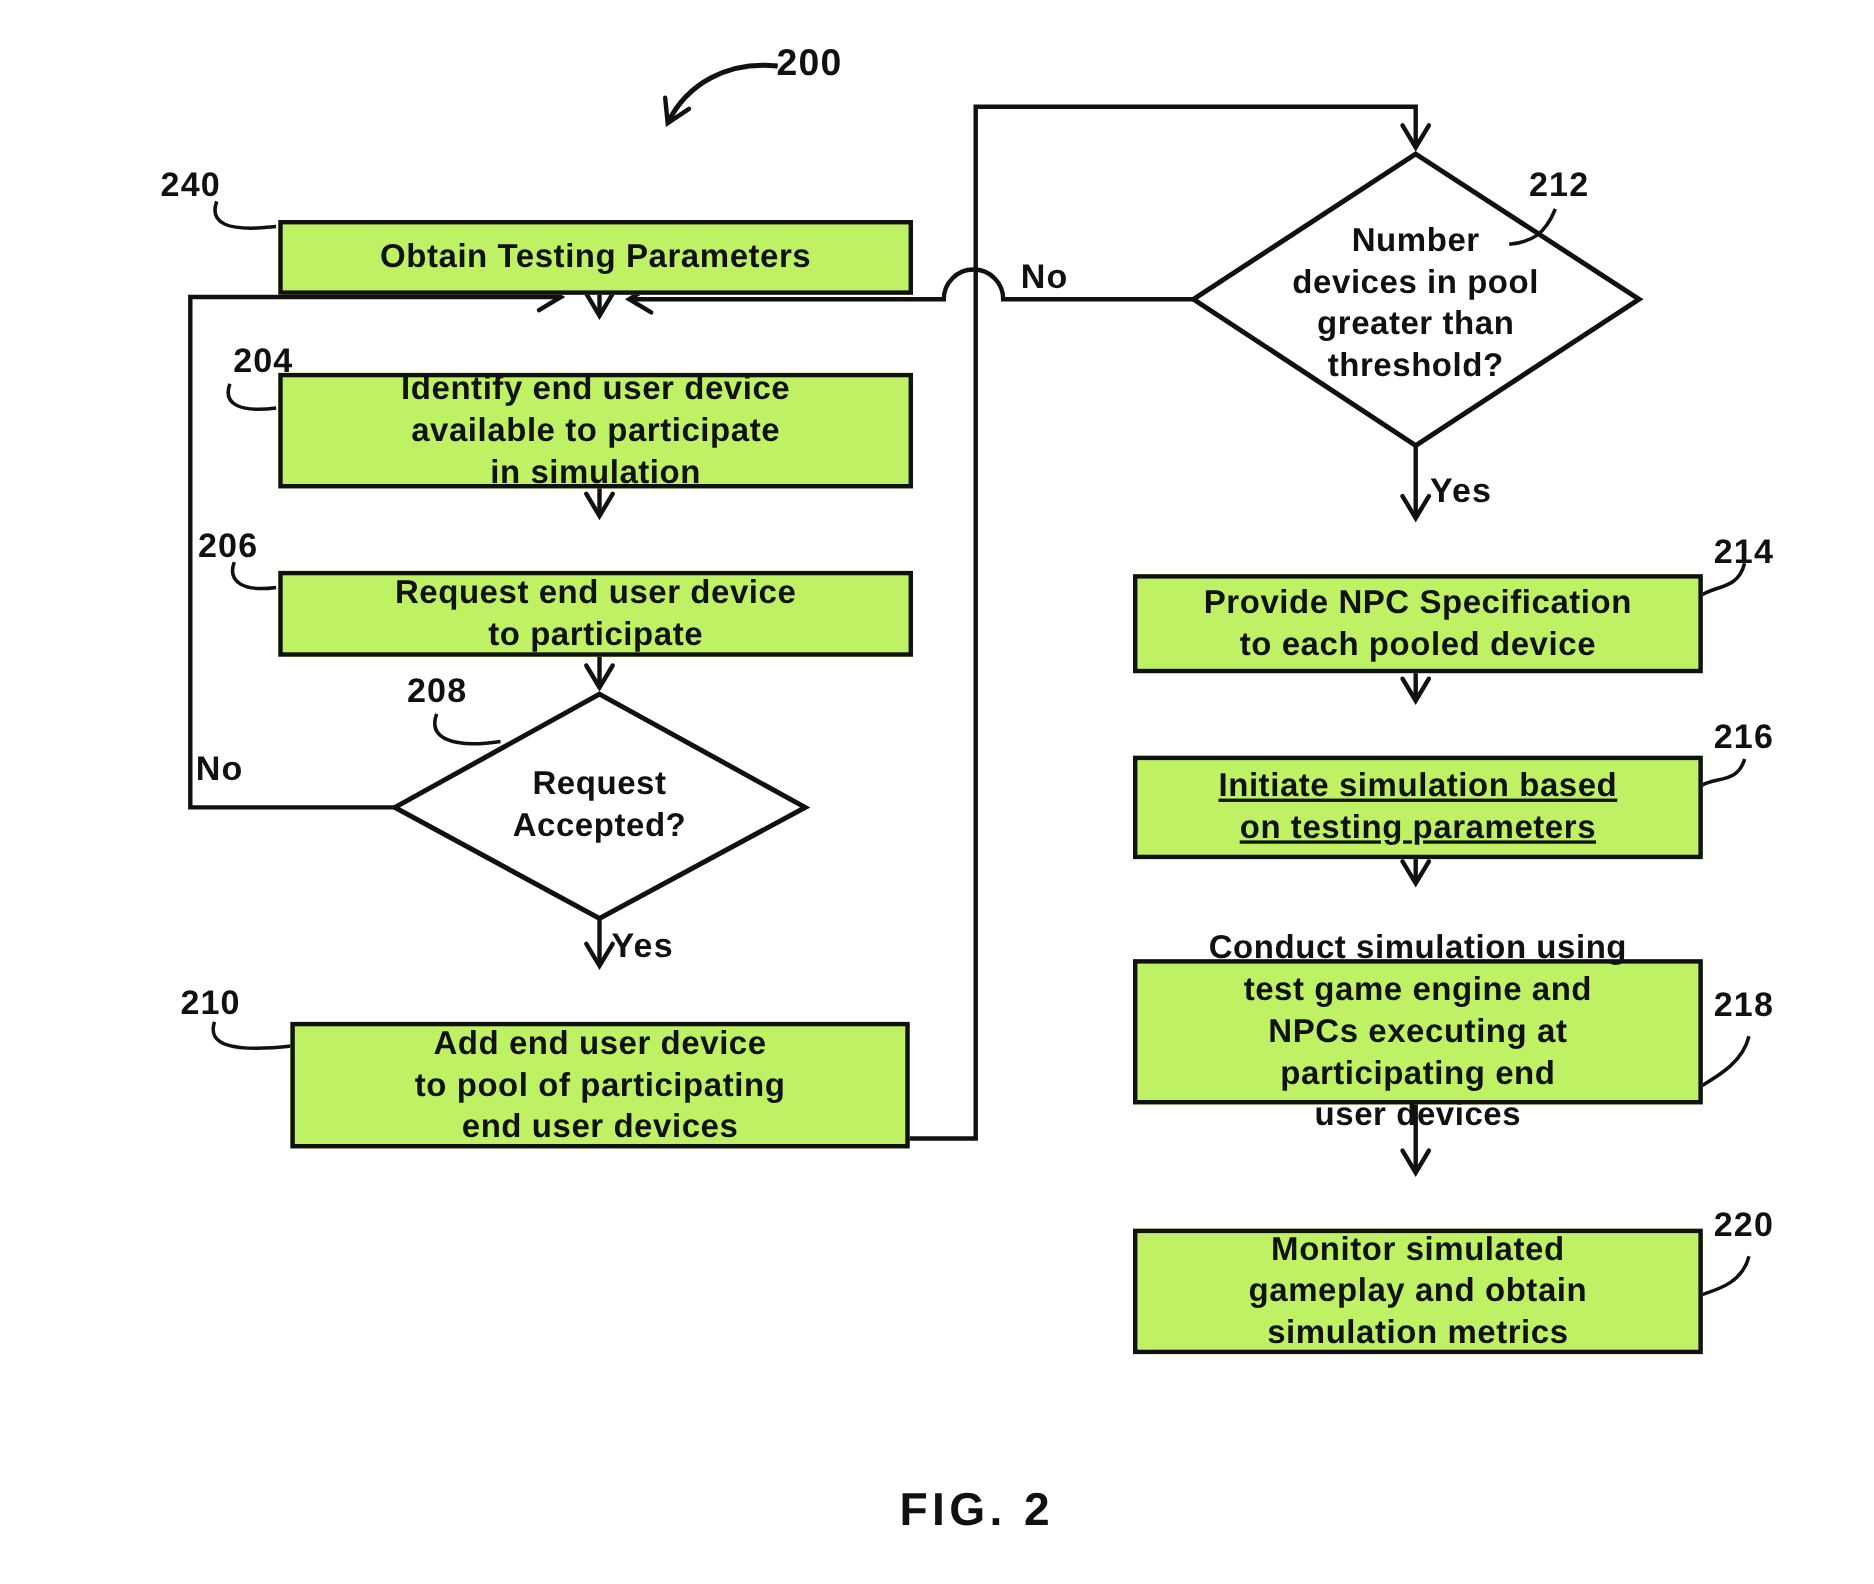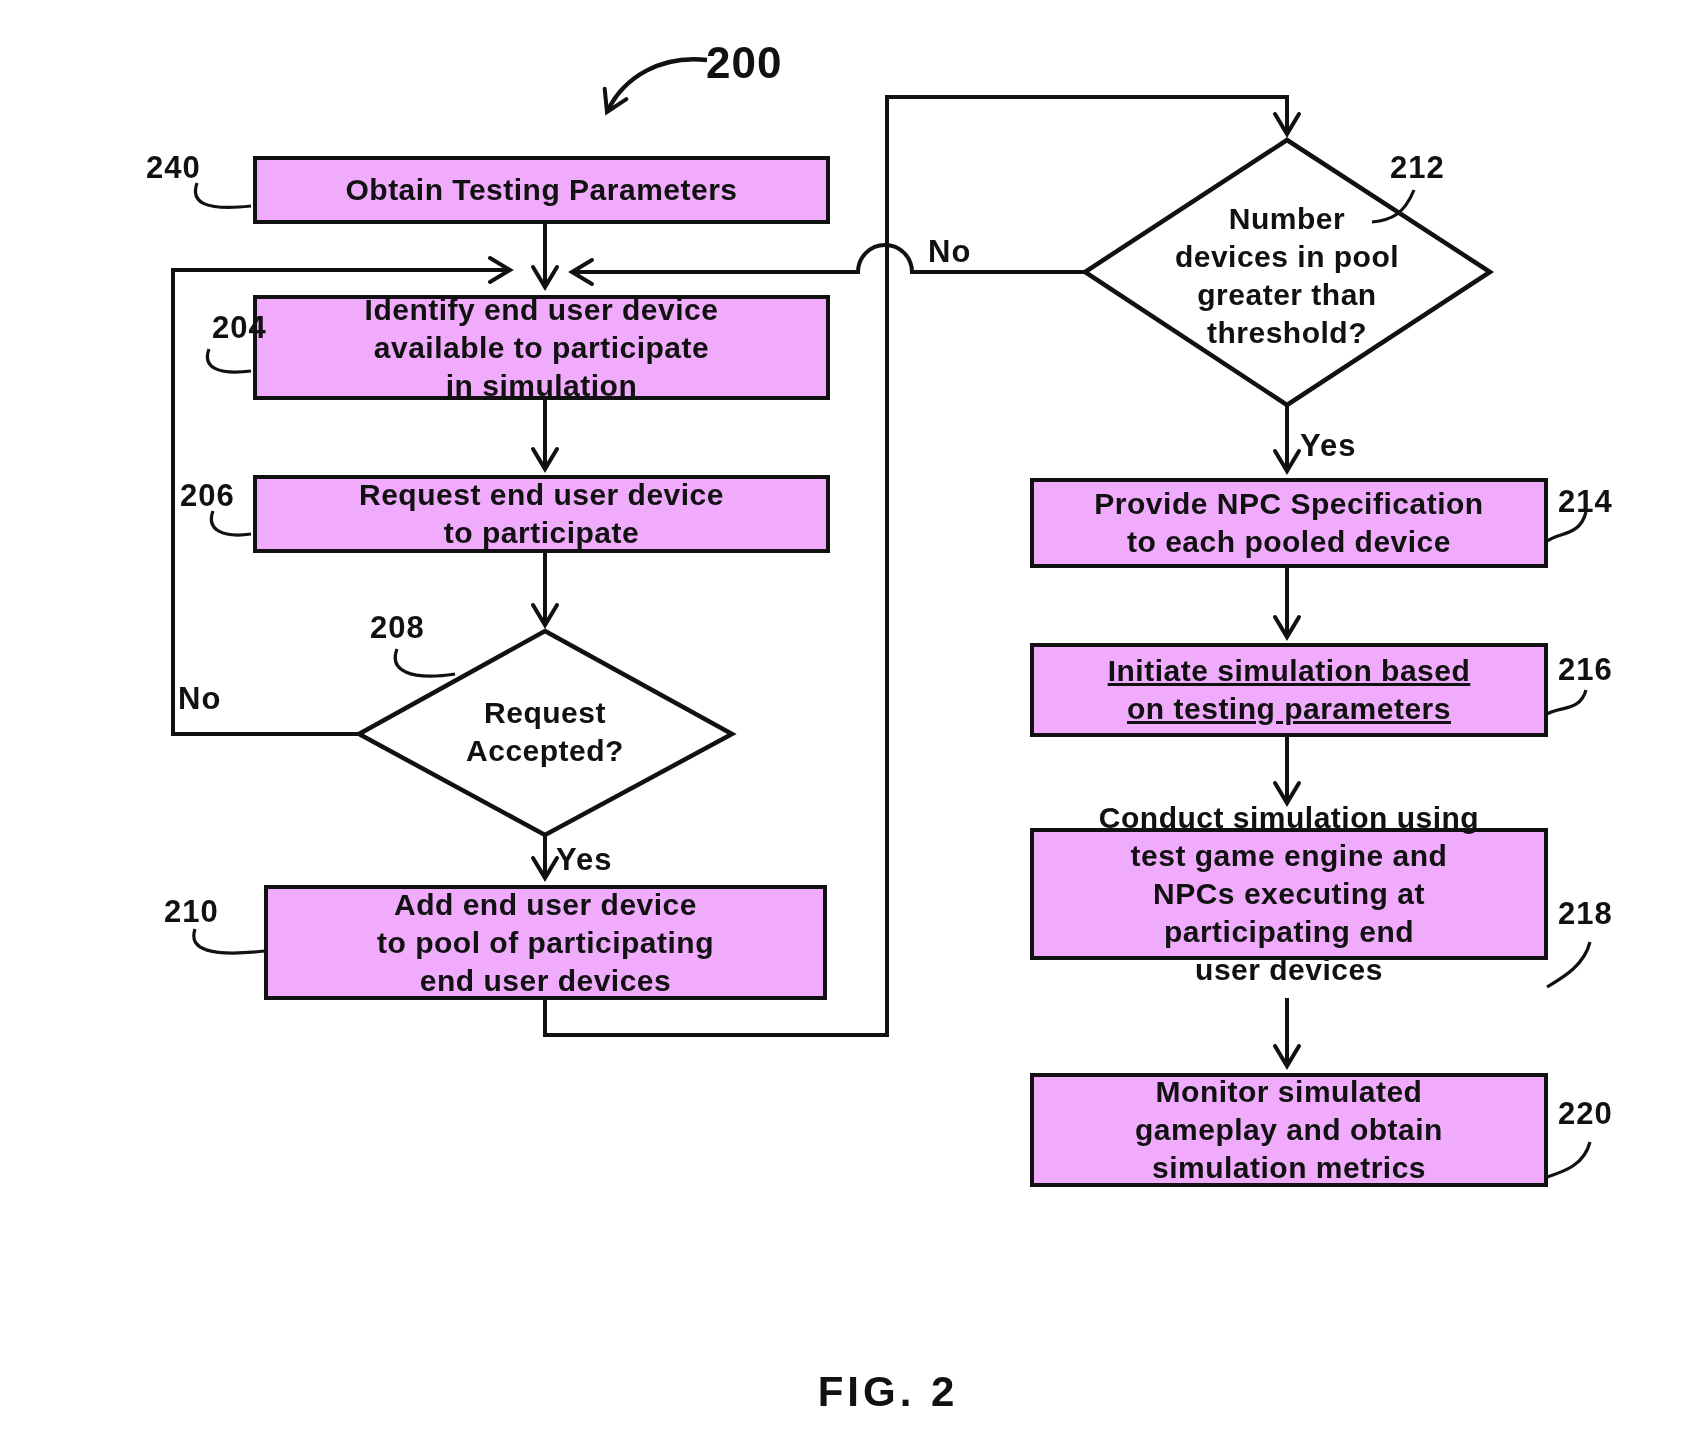--- a/index.html
+++ b/index.html
@@ -1,29 +1,29 @@
 <!DOCTYPE html>
 <html><head>
 <meta charset="utf-8">
 <style>
   html,body{margin:0;padding:0;background:#ffffff;}
   #page{position:relative;width:1704px;height:1440px;background:#ffffff;overflow:hidden;
         font-family:"Liberation Sans",sans-serif;color:#111;}
   #lines{position:absolute;left:0;top:0;width:1704px;height:1440px;}
-  .box{position:absolute;border:4px solid #111;background:#f0abfc;display:flex;
+  .box{position:absolute;border:4px solid #111;background:#bef264;display:flex;
        align-items:center;justify-content:center;text-align:center;
        font-weight:700;font-size:30px;line-height:38px;white-space:pre-line;
-       letter-spacing:.5px;box-sizing:border-box;}
+       letter-spacing:.5px;box-sizing:border-box;margin-top:44px;}
   .dlabel{position:absolute;display:flex;align-items:center;justify-content:center;
        text-align:center;font-weight:700;font-size:30px;line-height:38px;
        white-space:pre-line;letter-spacing:.5px;}
   .ref{position:absolute;font-weight:700;font-size:31px;letter-spacing:1px;}
   .edge{position:absolute;font-weight:700;font-size:31px;letter-spacing:1px;}
   .caption{position:absolute;left:738px;top:1348px;width:300px;text-align:center;
-       font-weight:700;font-size:42px;letter-spacing:4px;margin-top:20px;}
+       font-weight:700;font-size:42px;letter-spacing:4px;}
 </style>
 </head>
 <body>
 
 <div id="page">
 
   <svg id="lines" viewBox="0 0 1704 1440" xmlns="http://www.w3.org/2000/svg">
     <defs>
       <marker id="arrow" markerUnits="userSpaceOnUse" markerWidth="34" markerHeight="34" refX="26" refY="17" orient="auto">
         <path d="M 6 5 L 26 17 L 6 29" fill="none" stroke="#111" stroke-width="4" stroke-linecap="round"></path>
@@ -86,21 +86,21 @@
   <div class="dlabel" style="left:1137px;top:198px;width:300px;height:156px;">Number
 devices in pool
 greater than
 threshold?</div>
 
   <div class="edge" style="left:178px;top:681px;">No</div>
   <div class="edge" style="left:556px;top:842px;">Yes</div>
   <div class="edge" style="left:928px;top:234px;">No</div>
   <div class="edge" style="left:1300px;top:428px;">Yes</div>
 
-  <div class="ref" style="left:706px;top:38px;font-size:44px;">200</div>
+  <div class="ref" style="left:706px;top:38px;font-size:34px;">200</div>
   <div class="ref" style="left:146px;top:150px;">240</div>
   <div class="ref" style="left:176px;top:310px;margin-left:36px;">204</div>
   <div class="ref" style="left:180px;top:478px;">206</div>
   <div class="ref" style="left:370px;top:610px;">208</div>
   <div class="ref" style="left:164px;top:894px;">210</div>
   <div class="ref" style="left:1390px;top:150px;">212</div>
   <div class="ref" style="left:1558px;top:484px;">214</div>
   <div class="ref" style="left:1558px;top:652px;">216</div>
   <div class="ref" style="left:1558px;top:896px;">218</div>
   <div class="ref" style="left:1558px;top:1096px;">220</div>

